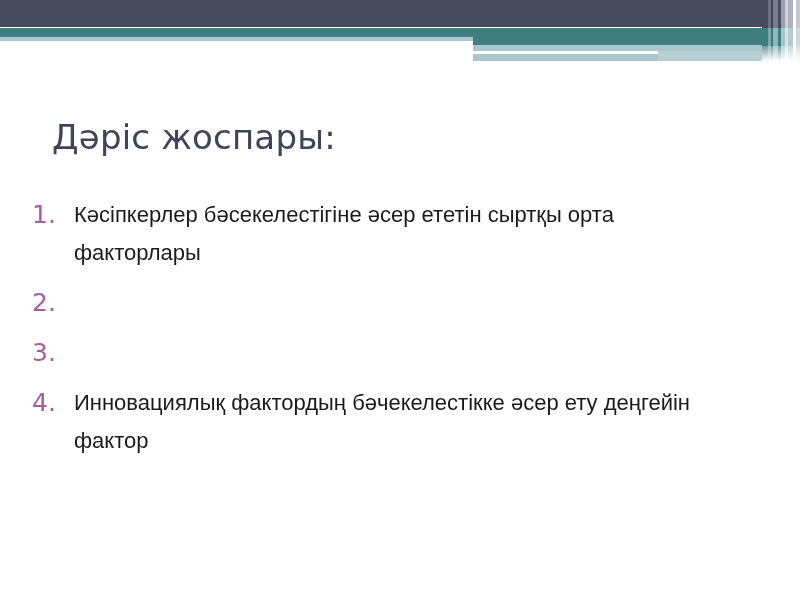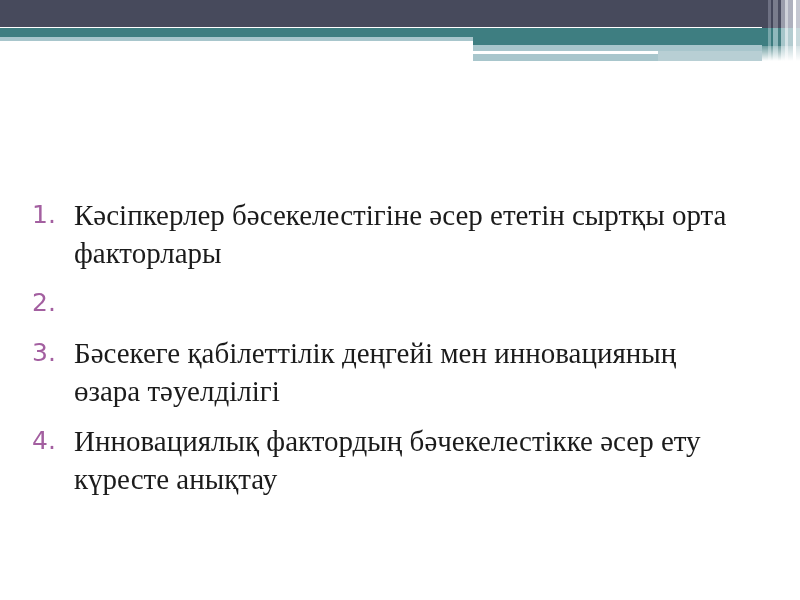--- a/index.html
+++ b/index.html
@@ -197,22 +197,22 @@
     padding-left: 10px;
     box-sizing: border-box;
     font-family: "DejaVu Sans", "Liberation Sans", sans-serif;
     font-size: 25px;
     line-height: 38px;
     color: #A35FA0;
   }
 
   .li-text {
     flex: 1 1 auto;
-    font-family: Liberation Serif, serif;
-    font-size: 29px;
+    font-family: Liberation Sans, sans-serif;
+    font-size: 22px;
     line-height: 38px;
     color: #1B1B1B;
     max-width: 660px;
   }
 </style>
 </head>
 <body>
 
 <div class="slide">
 
@@ -248,32 +248,32 @@
       <div class="sl sl-f"></div>
       <div class="sl sl-g"></div>
       <div class="sl sl-h"></div>
       <div class="sl sl-i"></div>
       <div class="sl sl-j"></div>
     </div>
 
     <div class="stripes-fade"></div>
   </div>
 
+  <div class="title">Дәріс жоспары:</div>
 
   <ol class="content-list">
     <li class="li-row">
       <span class="li-num">1.</span>
       <span class="li-text">Кәсіпкерлер бәсекелестігіне әсер ететін сыртқы орта факторлары</span>
     </li>
     <li class="li-row">
       <span class="li-num">2.</span>
     </li>
     <li class="li-row">
       <span class="li-num">3.</span>
-      <span class="li-text">Бәсекеге қабілеттілік деңгейі мен инновацияның өзара тәуелділігі</span>
     </li>
     <li class="li-row">
       <span class="li-num">4.</span>
-      <span class="li-text">Инновациялық фактордың бәчекелестікке әсер ету күресте анықтау</span>
+      <span class="li-text">Инновациялық фактордың бәчекелестікке әсер ету деңгейін фактор</span>
     </li>
   </ol>
 
 </div>
 
 </body></html>

